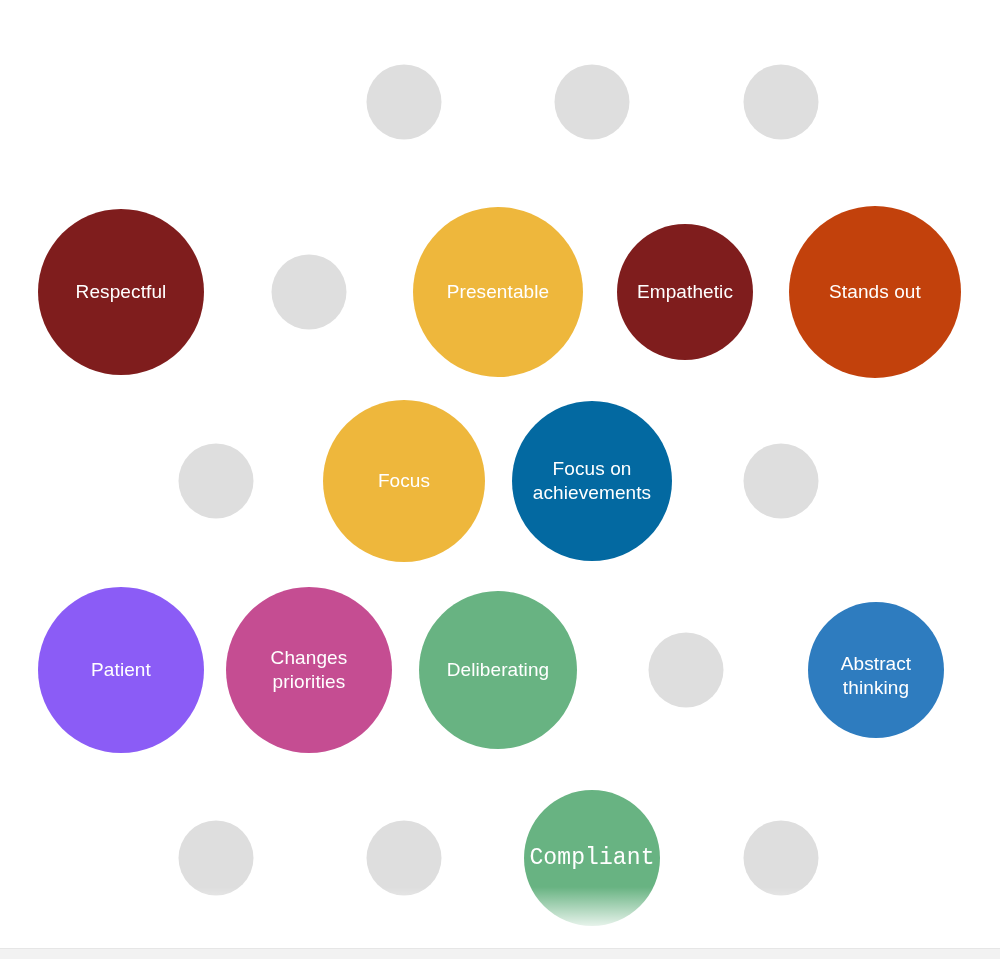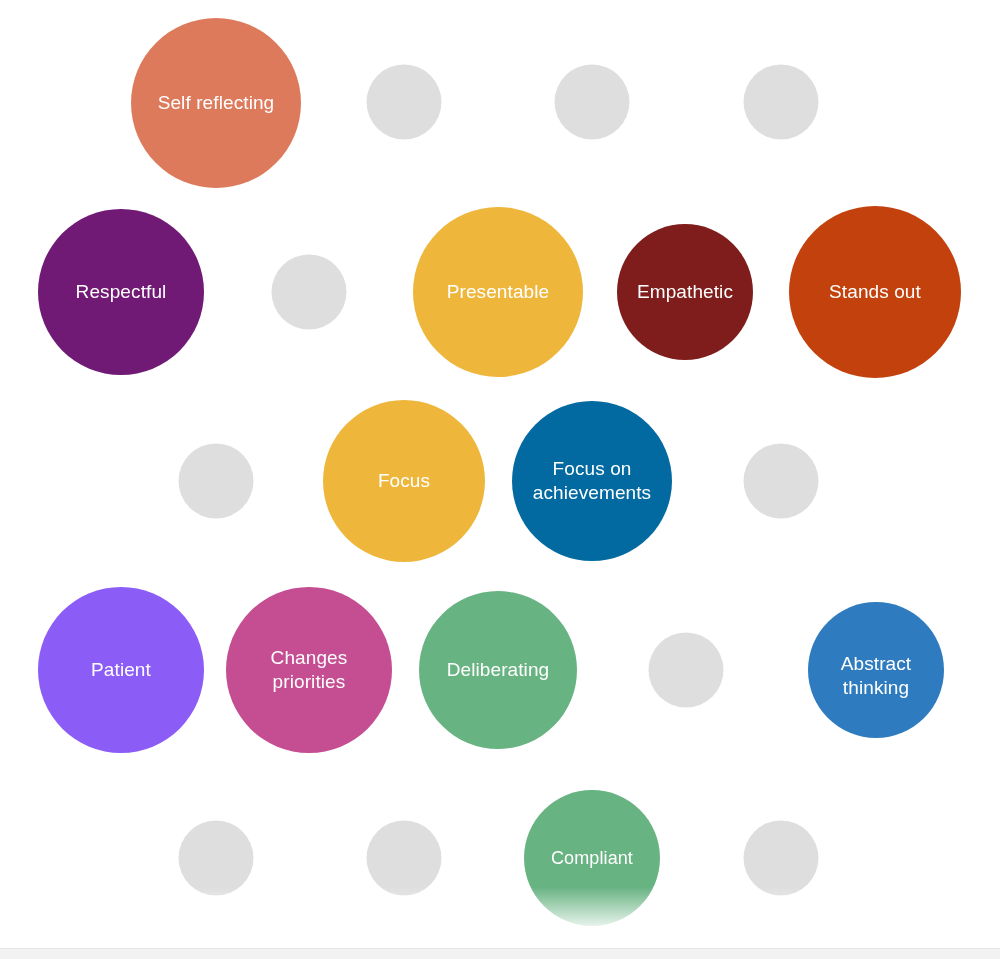--- a/index.html
+++ b/index.html
@@ -75,27 +75,24 @@
     background: #f2f2f2;
     border-top: 1px solid #e6e6e6;
     pointer-events: none;
   }
 </style>
 </head>
 <body>
 
 <div id="bubble-canvas">
 
-  <div class="bubble filled" style="left: 216px; top: 103px; width: 170px; height: 170px; background: rgb(222, 122, 92);">
-      <span class="bubble-label" style="font-size: 19px;">Self reflecting</span>
-    </div>
     <div class="bubble placeholder" style="left: 404px; top: 102px; width: 75px; height: 75px; background: rgb(222, 222, 222);"></div>
     <div class="bubble placeholder" style="left: 592px; top: 102px; width: 75px; height: 75px; background: rgb(222, 222, 222);"></div>
     <div class="bubble placeholder" style="left: 781px; top: 102px; width: 75px; height: 75px; background: rgb(222, 222, 222);"></div>
-    <div class="bubble filled" style="left: 121px; top: 292px; width: 166px; height: 166px; background: #701a75;">
+    <div class="bubble filled" style="left: 121px; top: 292px; width: 166px; height: 166px; background: #7f1d1d;">
       <span class="bubble-label" style="font-size: 19px;">Respectful</span>
     </div>
     <div class="bubble placeholder" style="left: 309px; top: 292px; width: 75px; height: 75px; background: rgb(222, 222, 222);"></div>
     <div class="bubble filled" style="left: 498px; top: 292px; width: 170px; height: 170px; background: rgb(238, 183, 60);">
       <span class="bubble-label" style="font-size: 19px;">Presentable</span>
     </div>
     <div class="bubble filled" style="left: 685px; top: 292px; width: 136px; height: 136px; background: #7f1d1d;">
       <span class="bubble-label" style="font-size: 19px;">Empathetic</span>
     </div>
     <div class="bubble filled" style="left: 875px; top: 292px; width: 172px; height: 172px; background: #c2410c;">
@@ -121,18 +118,18 @@
       <span class="bubble-label" style="font-size: 19px;">Deliberating</span>
     </div>
     <div class="bubble placeholder" style="left: 686px; top: 670px; width: 75px; height: 75px; background: rgb(222, 222, 222);"></div>
     <div class="bubble filled" style="left: 876px; top: 670px; width: 136px; height: 136px; background: rgb(46, 124, 191);">
       <span class="bubble-label" style="font-size: 19px; margin-top: 12px;">Abstract
 thinking</span>
     </div>
     <div class="bubble placeholder" style="left: 216px; top: 858px; width: 75px; height: 75px; background: rgb(222, 222, 222);"></div>
     <div class="bubble placeholder" style="left: 404px; top: 858px; width: 75px; height: 75px; background: rgb(222, 222, 222);"></div>
     <div class="bubble filled" style="left: 592px; top: 858px; width: 136px; height: 136px; background: rgb(104, 179, 130);">
-      <span class="bubble-label" style="font-size: 18px;">Compliant</span>
+      <span class="bubble-label" style="font-size: 23px; font-family: Liberation Mono, monospace;">Compliant</span>
     </div>
     <div class="bubble placeholder" style="left: 781px; top: 858px; width: 75px; height: 75px; background: rgb(222, 222, 222);"></div>
     <div id="bottom-fade"></div>
   <div id="bottom-rule"></div>
 </div>
 
 </body></html>

